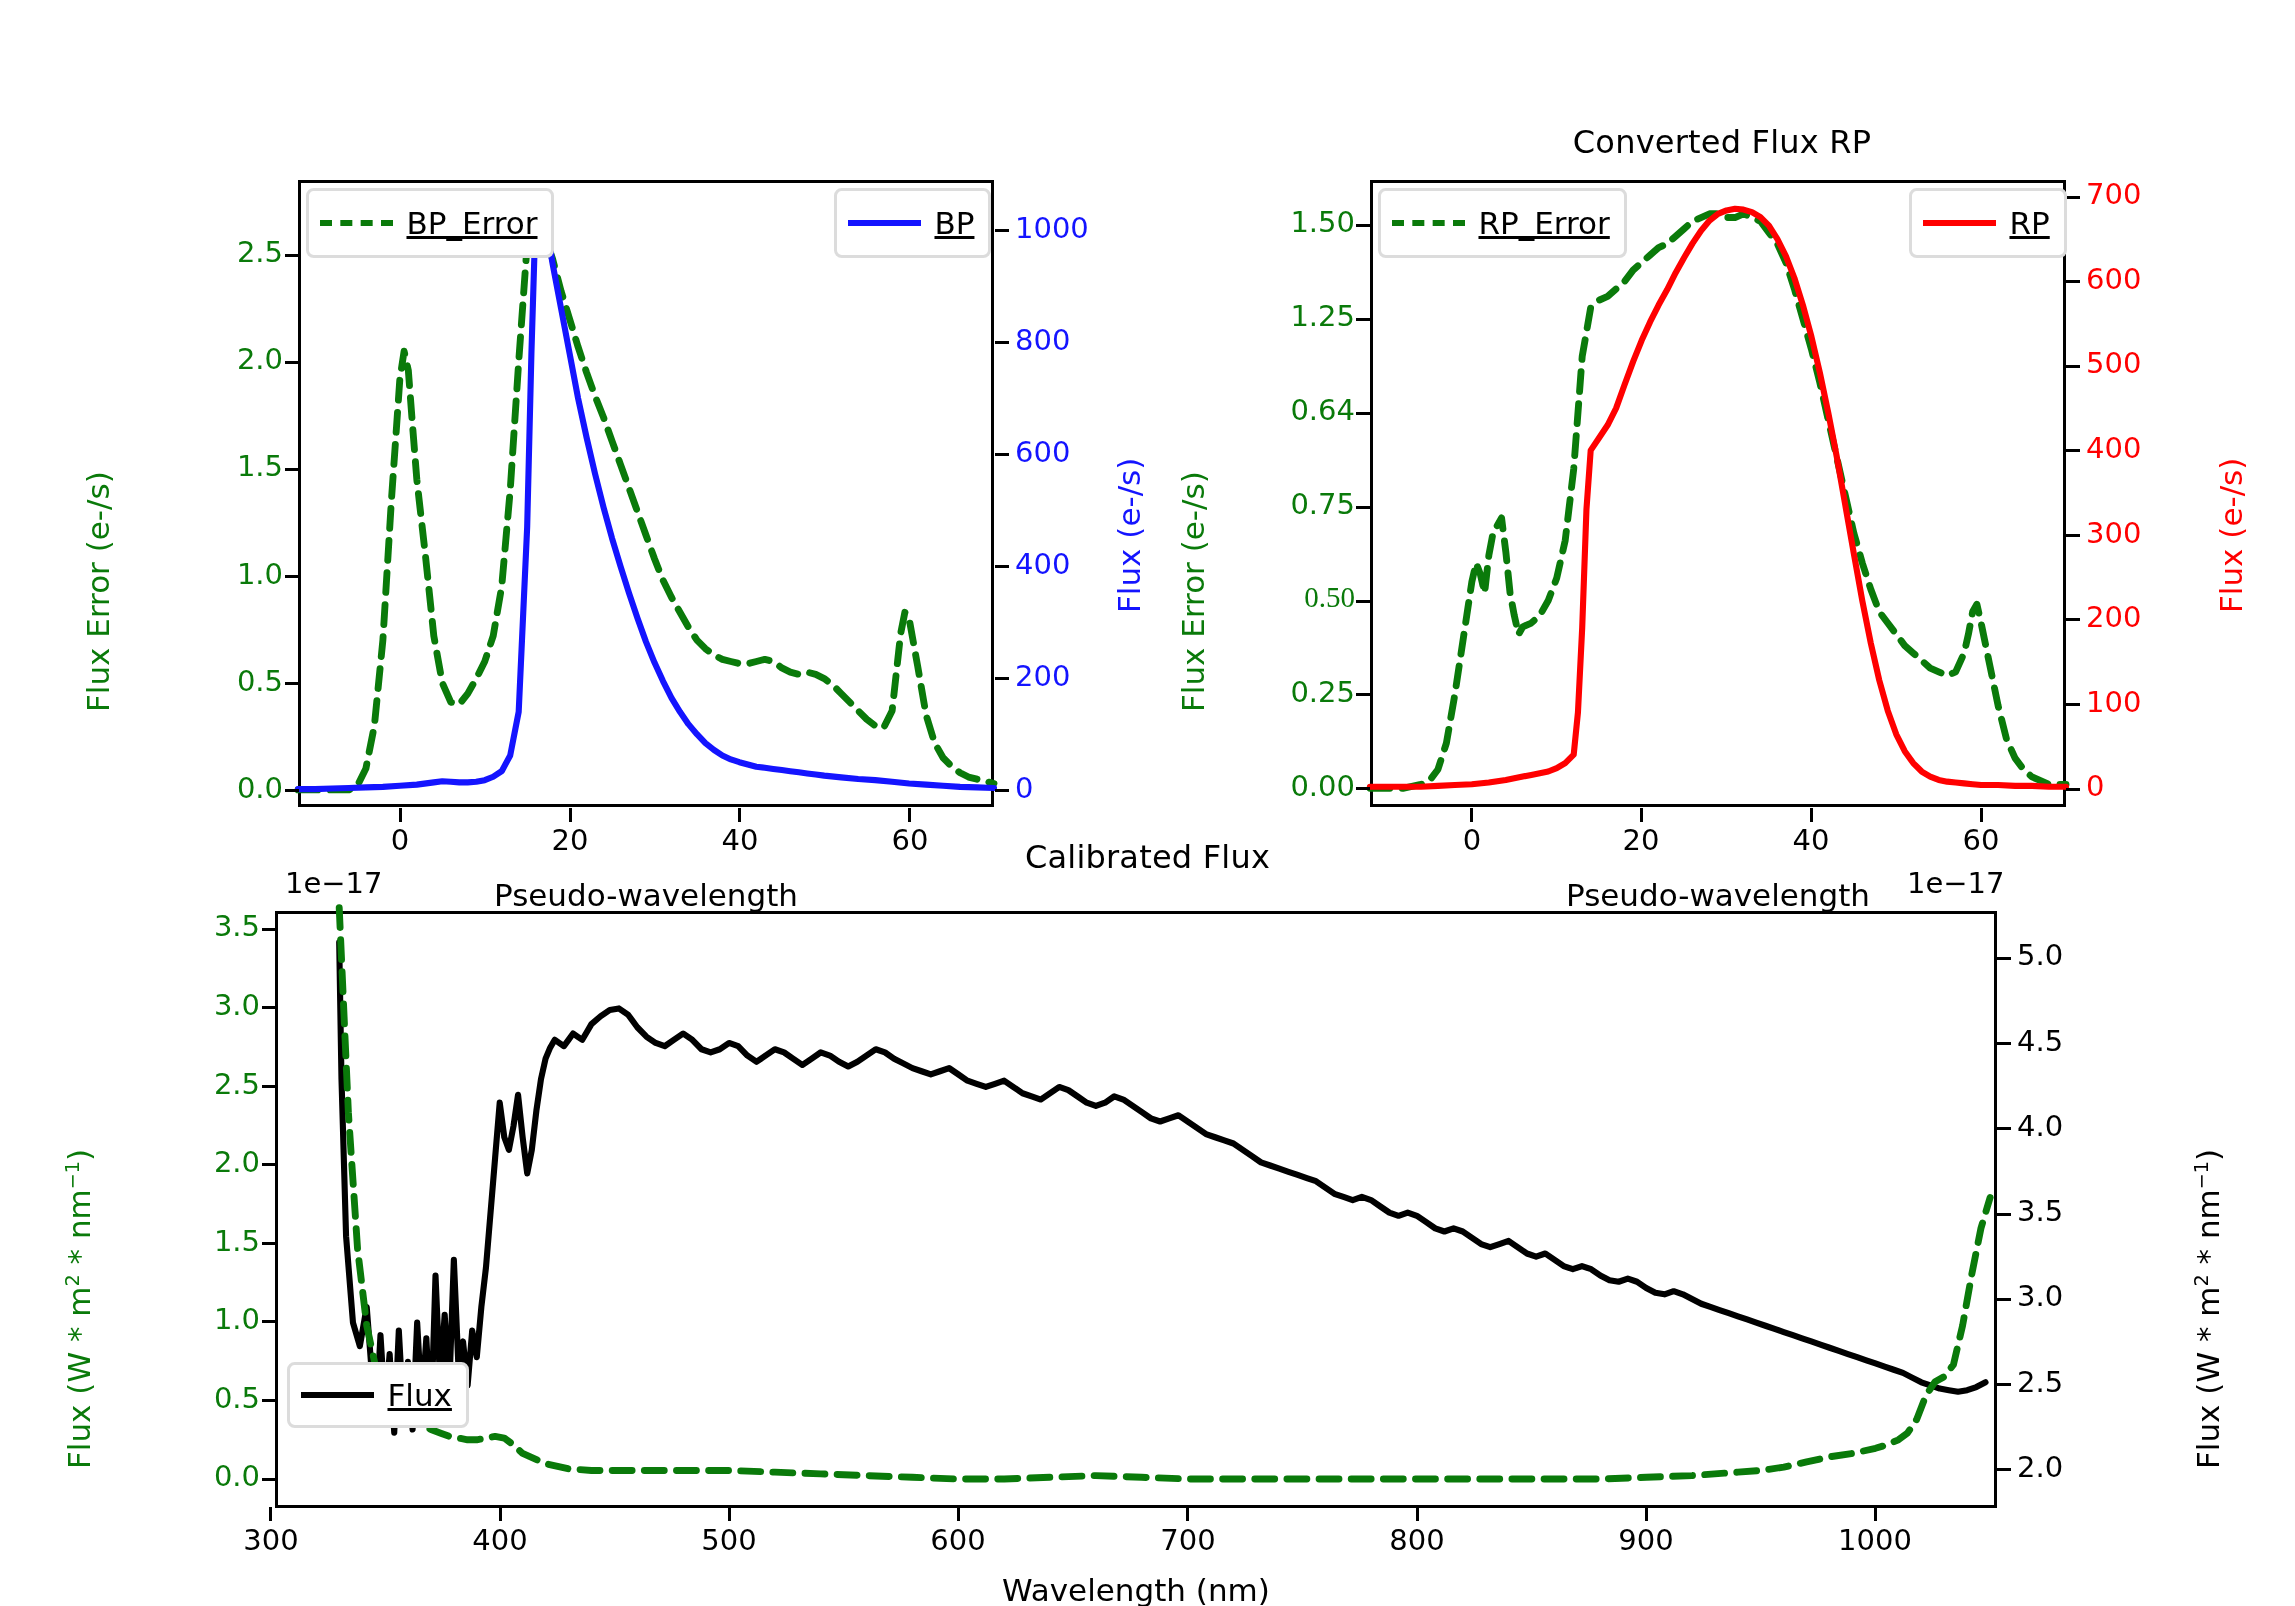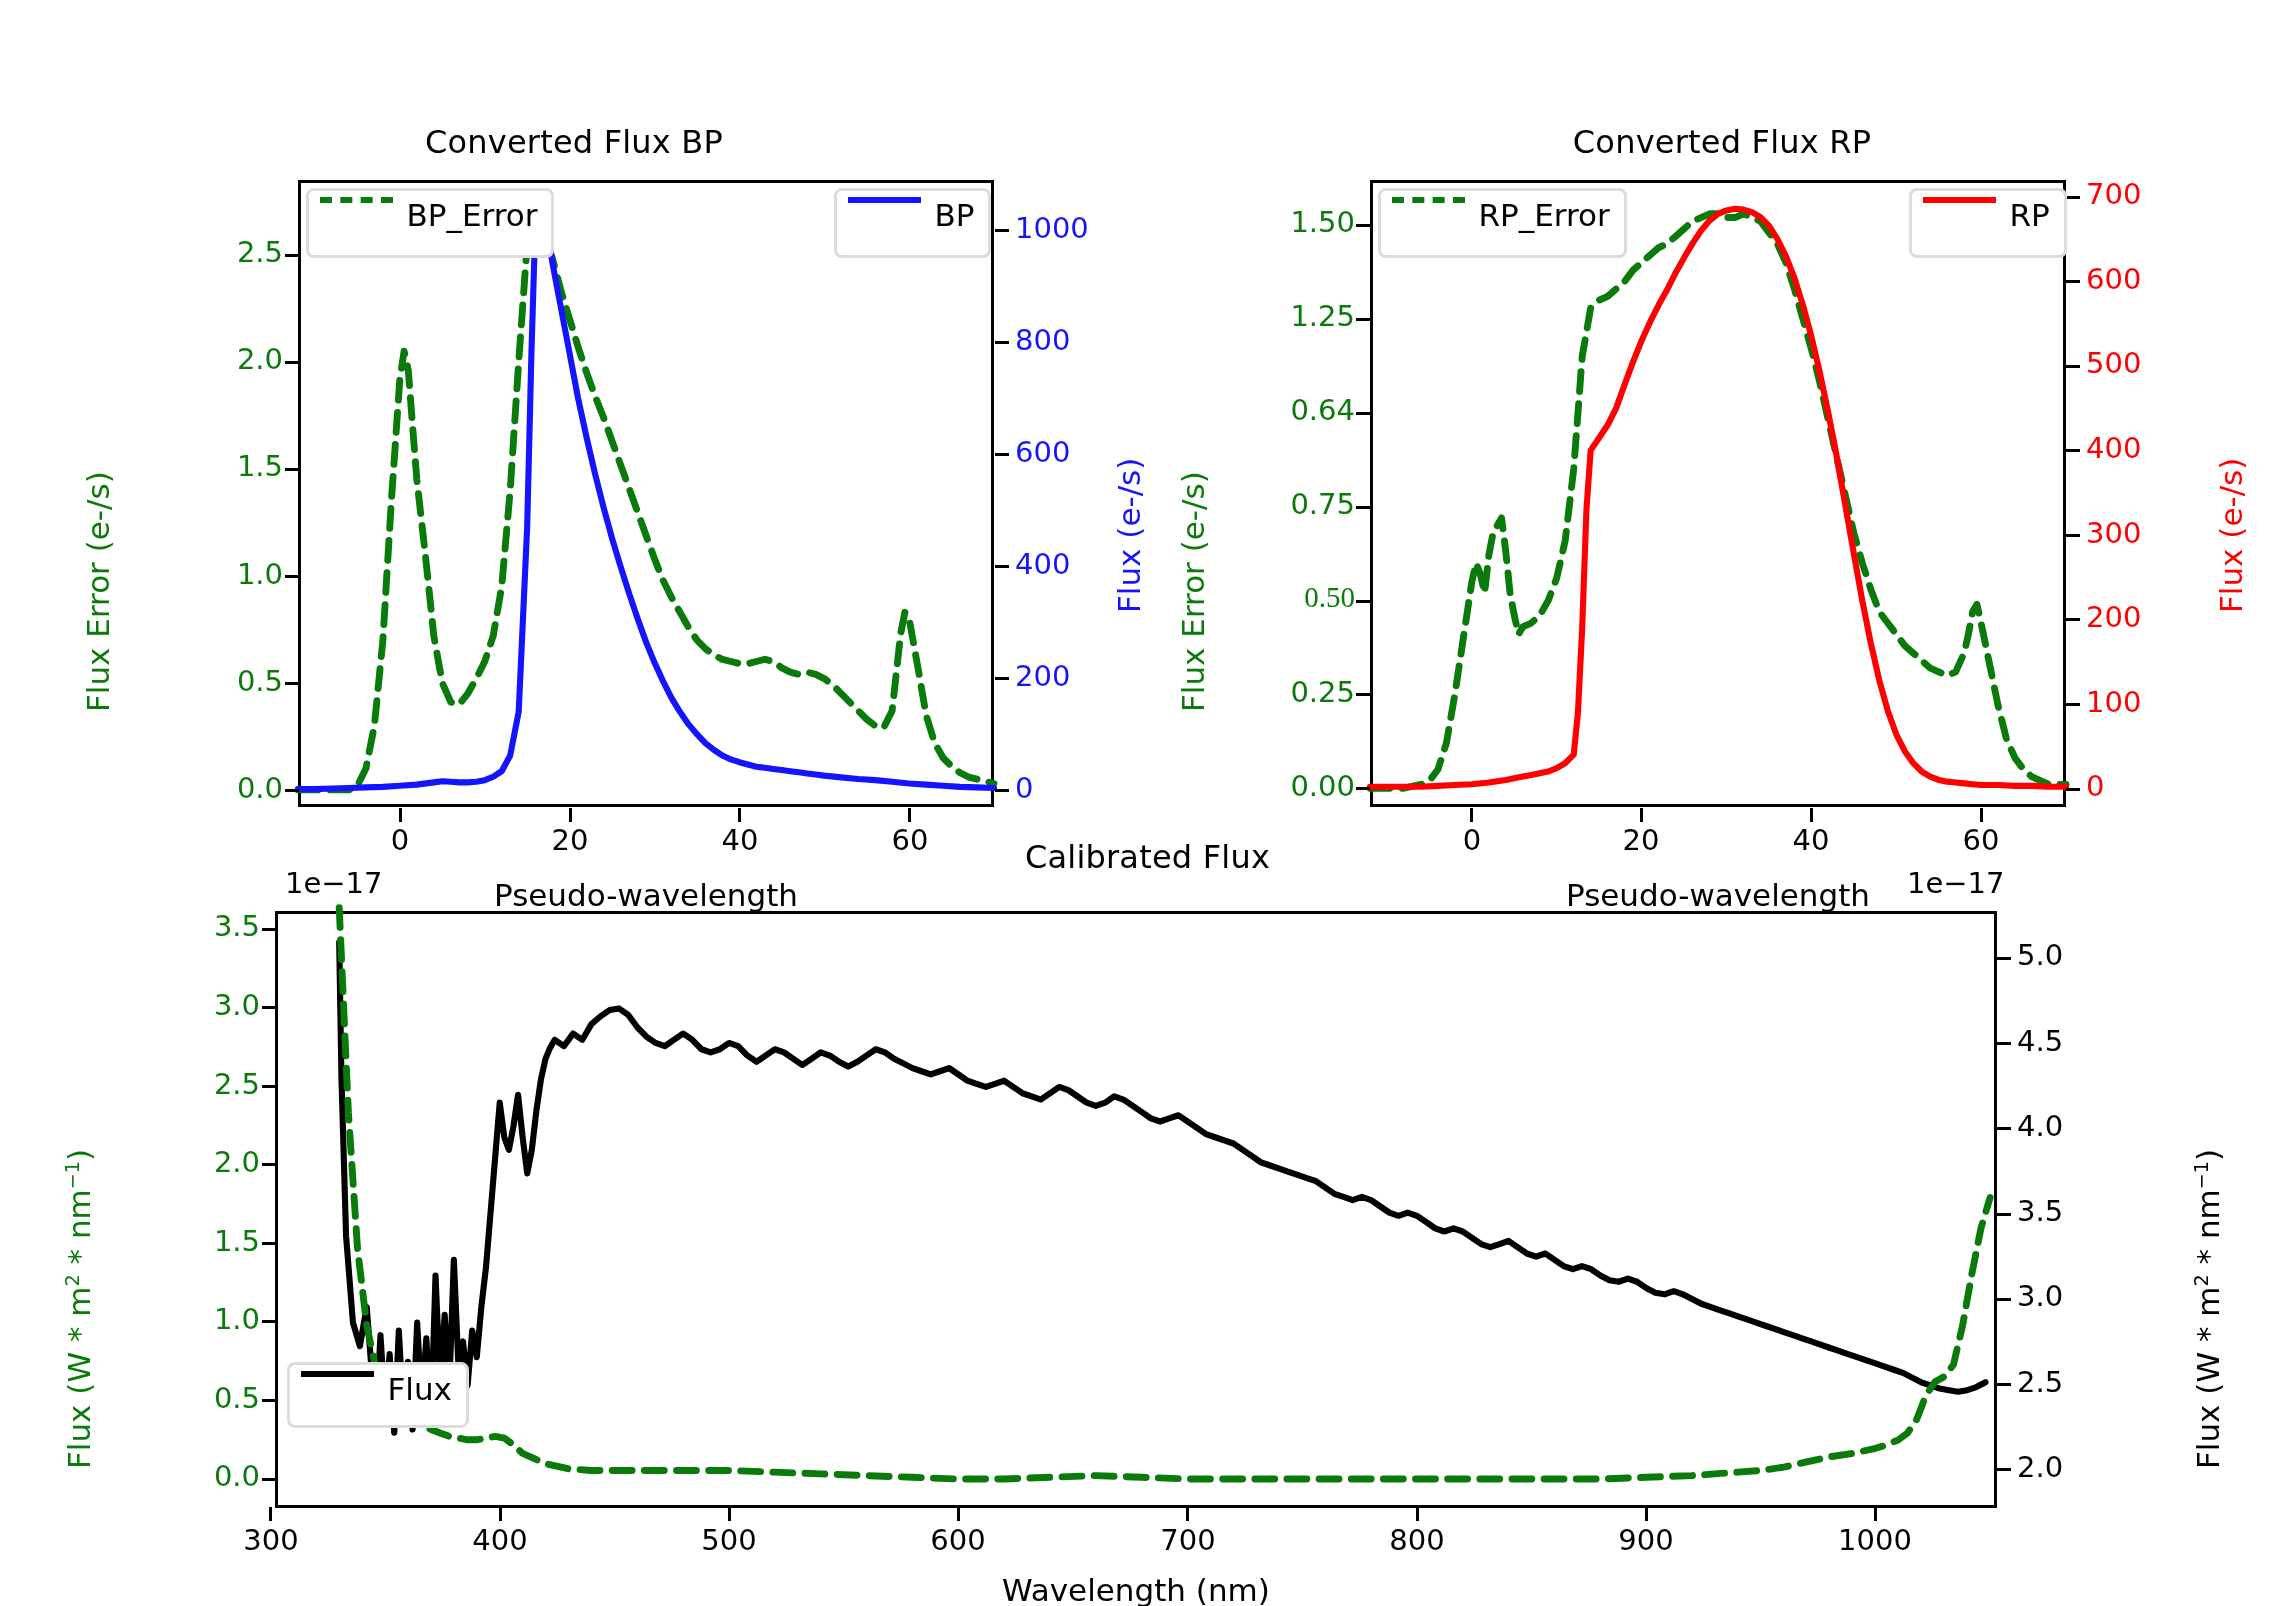--- a/index.html
+++ b/index.html
@@ -16,38 +16,37 @@
   .tick.black{color:#000;}
   .tl{text-align:right;}
   .tr{text-align:left;}
   .axlabel{position:absolute;font-size:31px;white-space:nowrap;}
   .axlabel.green{color:#0a7a0a;}
   .axlabel.blue{color:#1414ff;}
   .axlabel.red{color:#ff0000;}
   .axlabel.black{color:#000;}
   .rot{transform-origin:0 0;}
   .offtext{position:absolute;font-size:29px;color:#000;white-space:nowrap;}
-  .legend{position:absolute;display:flex;align-items:flex-start;gap:13.8px;
+  .legend{position:absolute;display:flex;align-items:center;gap:13.8px;
           border:3.1px solid #dcdcdc;border-radius:7.7px;background:#fff;
-          padding:6.1px 13.8px 6.1px 10.7px;box-sizing:border-box;}
+          padding:6.1px 13.8px 6.1px 10.7px;box-sizing:border-box;text-decoration:underline;}
   .legend .lbl{font-size:31px;color:#000;white-space:nowrap;}
   .lsamp{width:73px;height:0;border-top-width:6.1px;border-top-style:solid;display:block;}
   .lsamp.dash{border-top-style:dashed;border-top-color:#0a7a0a;}
   .lsamp.solid-blue{border-top-color:#1414ff;}
   .lsamp.solid-red{border-top-color:#ff0000;}
   .lsamp.solid-black{border-top-color:#000;}
   .sup{font-size:.62em;vertical-align:super;}
 </style>
 </head>
 <body>
 
 <div class="figure">
 
   <div class="panel" style="left:0px;top:77px;width:1148px;height:765px;">
-    <div class="ptitle" style="left:0;top:46px;">Converted Flux BP</div>
 
     <div class="axbox" style="left:298px;top:103px;width:696px;height:627px;"></div>
 
     <svg id="svg-bp" style="left:298px;top:103px;width:696px;height:627px;" viewBox="0 0 910 820" preserveAspectRatio="none">
         <polyline points="0.00,797.61 22.20,797.61 44.39,797.61 66.59,797.61 77.68,792.01 88.78,769.62 99.88,713.65 110.98,601.71 122.07,419.80 133.17,260.27 138.72,223.89 144.27,249.08 149.82,321.84 155.37,391.81 166.46,489.76 177.56,596.11 188.66,657.68 199.76,682.87 210.85,685.67 221.95,671.67 233.05,652.08 244.15,629.69 255.24,596.11 266.34,531.74 277.44,405.80 288.54,237.88 299.63,83.96 305.18,36.38 310.73,41.98 316.28,53.17 321.83,69.97 332.93,103.55 344.02,145.53 355.12,181.91 366.22,218.29 377.32,251.88 388.41,282.66 399.51,310.65 410.61,341.43 421.71,372.22 432.80,403.00 443.90,433.79 455.00,464.57 466.10,495.36 477.20,523.34 488.29,545.73 499.39,565.32 510.49,584.91 521.59,601.71 532.68,612.90 543.78,621.30 554.88,626.89 565.98,629.69 577.07,632.49 588.17,632.49 599.27,629.69 610.37,626.89 621.46,629.69 632.56,638.09 643.66,643.69 654.76,646.48 665.85,643.69 676.95,646.48 688.05,652.08 699.15,660.48 710.24,671.67 721.34,682.87 732.44,694.06 743.54,705.26 754.63,713.65 765.73,716.45 776.83,694.06 782.38,643.69 787.93,593.31 793.48,565.32 799.02,573.72 810.12,635.29 821.22,699.66 832.32,736.04 843.41,755.63 854.51,766.83 865.61,775.22 876.71,780.82 887.80,783.62 898.90,786.42 910.00,789.22" fill="none" stroke="#0a7a0a" stroke-width="9" stroke-linejoin="round" stroke-linecap="round" stroke-dasharray="26,16"></polyline>
         <polyline points="0.00,796.57 22.20,796.57 44.39,795.84 66.59,795.11 88.78,794.38 110.98,793.64 133.17,792.18 155.37,790.71 177.56,787.79 188.66,786.32 199.76,787.05 210.85,787.79 221.95,787.79 233.05,787.05 244.15,784.86 255.24,780.46 266.34,773.14 277.44,752.64 288.54,695.54 299.63,453.93 305.18,226.96 310.73,43.93 316.28,21.96 321.83,43.93 332.93,109.82 344.02,168.39 355.12,226.96 366.22,285.54 377.32,336.79 388.41,384.38 399.51,428.30 410.61,468.57 421.71,505.18 432.80,540.32 443.90,573.27 455.00,604.02 466.10,631.11 477.20,655.27 488.29,677.23 499.39,695.54 510.49,711.64 521.59,724.82 532.68,736.54 543.78,745.32 554.88,752.64 565.98,757.77 577.07,761.43 588.17,764.36 599.27,767.29 610.37,768.75 621.46,770.21 632.56,771.68 643.66,773.14 654.76,774.61 665.85,776.07 676.95,777.54 688.05,779.00 710.24,781.20 732.44,783.39 754.63,784.86 776.83,787.05 799.02,789.25 821.22,790.71 843.41,792.18 865.61,793.64 887.80,794.38 910.00,795.11" fill="none" stroke="#1414ff" stroke-width="8" stroke-linejoin="round" stroke-linecap="round"></polyline>
       </svg>
 
     <div id="bp-ticks-left">
         <div style="position: absolute; top: 712px; height: 3.1px; width: 13.8px; background: rgb(0, 0, 0); left: 285px;"></div>

